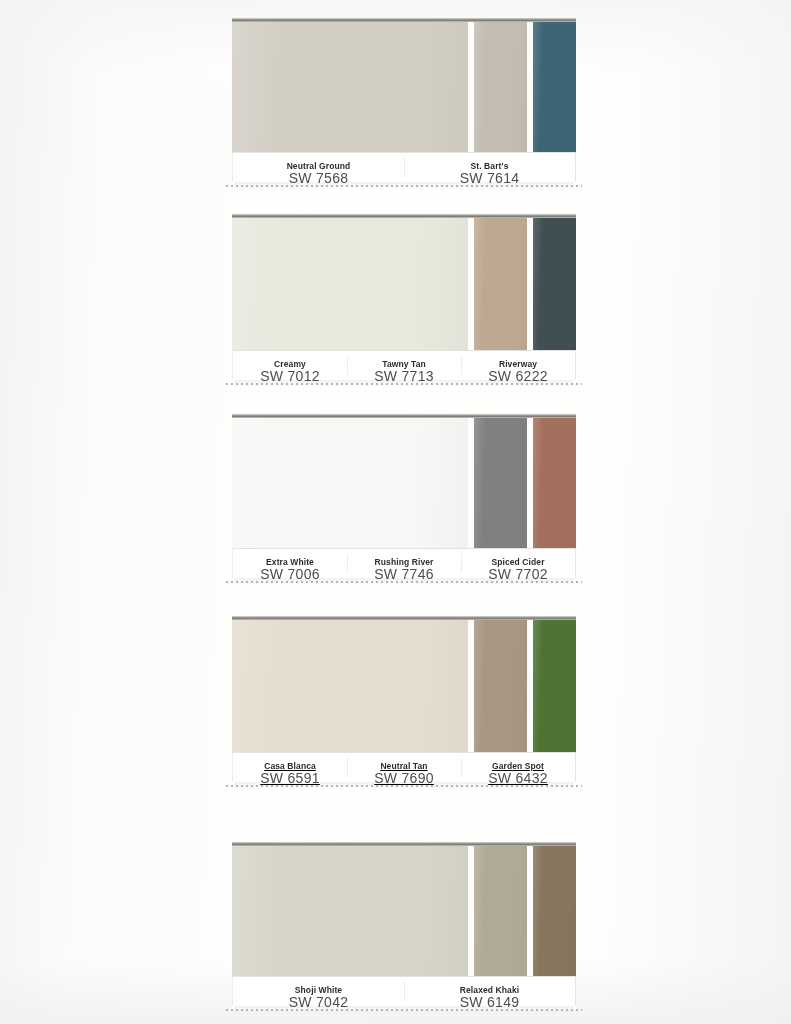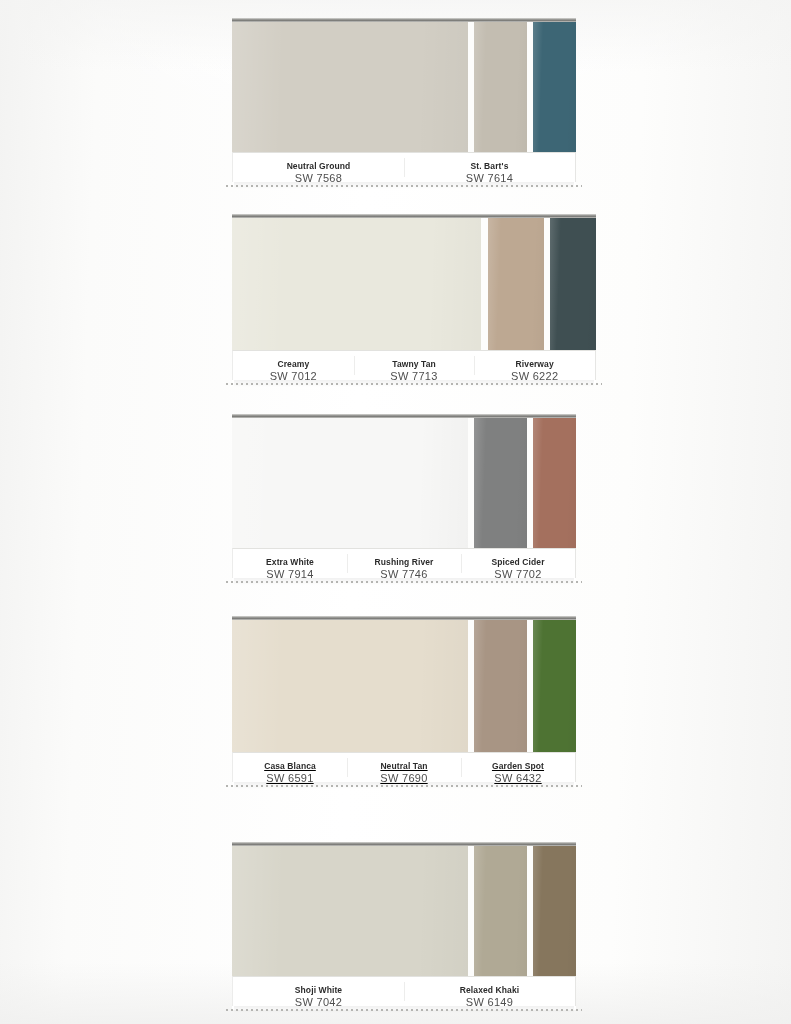--- a/index.html
+++ b/index.html
@@ -104,21 +104,21 @@
     display: block;
     font-size: 8.5px;
     font-weight: bold;
     color: #2b2b2b;
     letter-spacing: 0.1px;
     line-height: 12px;
     white-space: nowrap;
   }
   .color-code {
     display: block;
-    font-size: 11px;
+    font-size: 14px;
     font-weight: normal;
     color: #4e4e4e;
     line-height: 13px;
     letter-spacing: 0.3px;
     white-space: nowrap;
   }
 
   
   .perforation {
     position: absolute;
@@ -160,21 +160,21 @@
           <span class="color-code">SW 7568</span>
         </div>
         <div class="label-cell">
           <span class="color-name">St. Bart's</span>
           <span class="color-code">SW 7614</span>
         </div>
       </div>
       <div class="card-shadow" style="top: 164px;"></div>
       <div class="perforation" style="top: 167px;"></div>
     </div>
-    <div class="card" style="top: 214px; height: 170px; padding-left: 20px;">
+    <div class="card" style="top: 214px; height: 170px;">
       <div class="card-top-edge"></div>
       <div class="swatch-row" style="top: 4px; height: 132px;">
         <div class="swatch" style="width: 68.5%; background-color: rgb(233, 232, 221);"></div>
         <div class="gap" style="width: 1.75%;"></div>
         <div class="swatch" style="width: 15.5%; background-color: rgb(189, 168, 146);"></div>
         <div class="gap" style="width: 1.75%;"></div>
         <div class="swatch" style="width: 12.5%; background-color: rgb(63, 79, 82);"></div>
       </div>
       <div class="label-strip" style="top: 136px; height: 30px;">
         <div class="label-cell">
@@ -198,21 +198,21 @@
       <div class="swatch-row" style="top: 4px; height: 130px;">
         <div class="swatch" style="width: 68.5%; background-color: rgb(247, 247, 246);"></div>
         <div class="gap" style="width: 1.75%;"></div>
         <div class="swatch" style="width: 15.5%; background-color: rgb(127, 128, 128);"></div>
         <div class="gap" style="width: 1.75%;"></div>
         <div class="swatch" style="width: 12.5%; background-color: rgb(164, 112, 94);"></div>
       </div>
       <div class="label-strip" style="top: 134px; height: 30px;">
         <div class="label-cell">
           <span class="color-name">Extra White</span>
-          <span class="color-code">SW 7914</span>
+          <span class="color-code">SW 7006</span>
         </div>
         <div class="label-cell">
           <span class="color-name">Rushing River</span>
           <span class="color-code">SW 7746</span>
         </div>
         <div class="label-cell">
           <span class="color-name">Spiced Cider</span>
           <span class="color-code">SW 7702</span>
         </div>
       </div>

